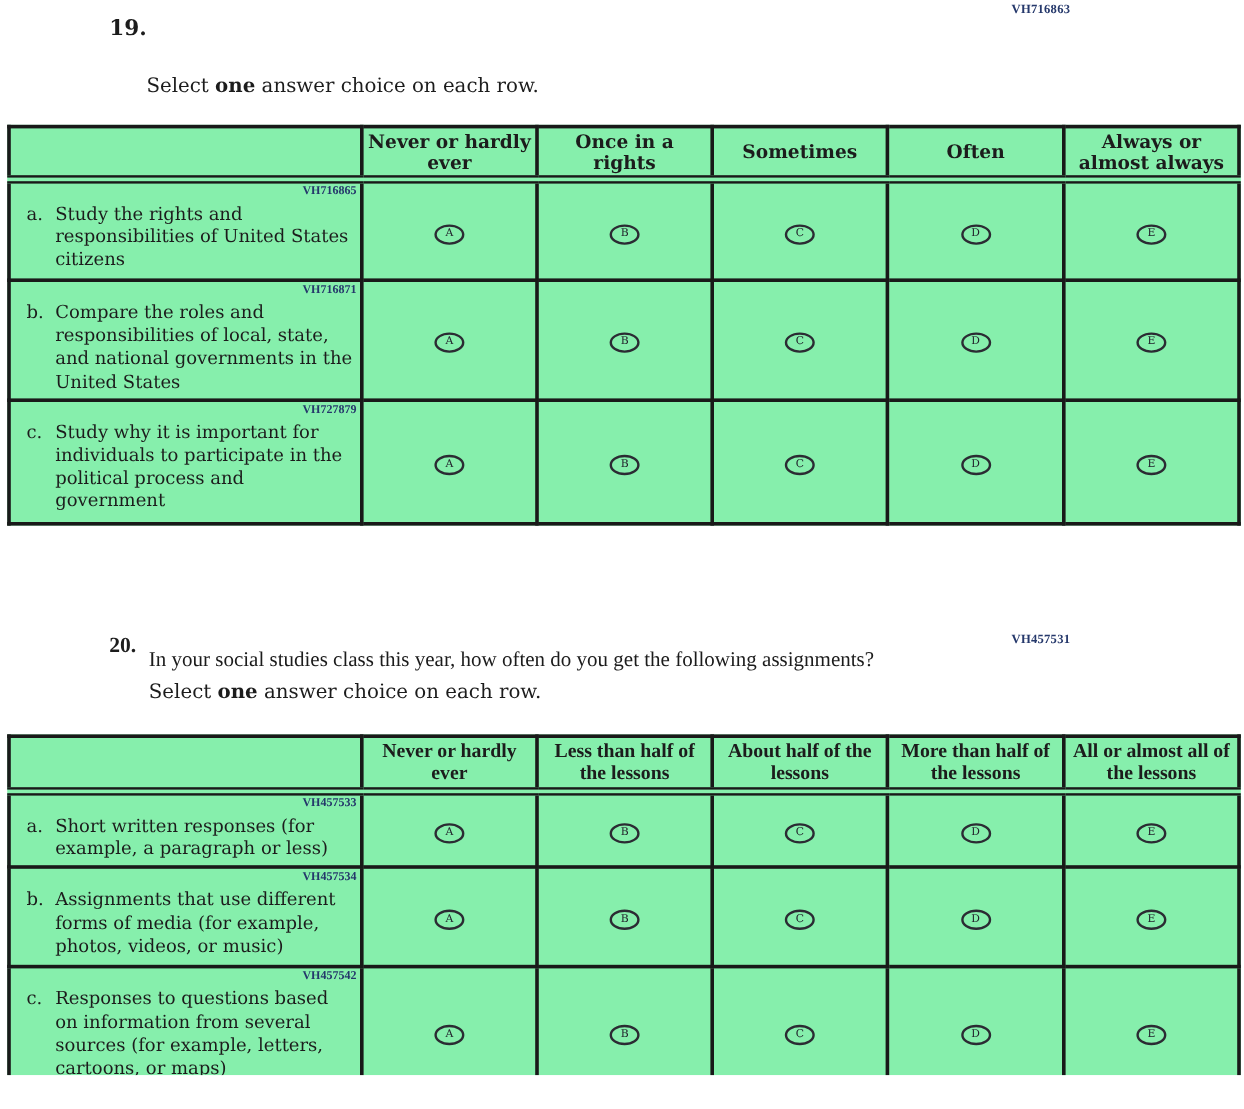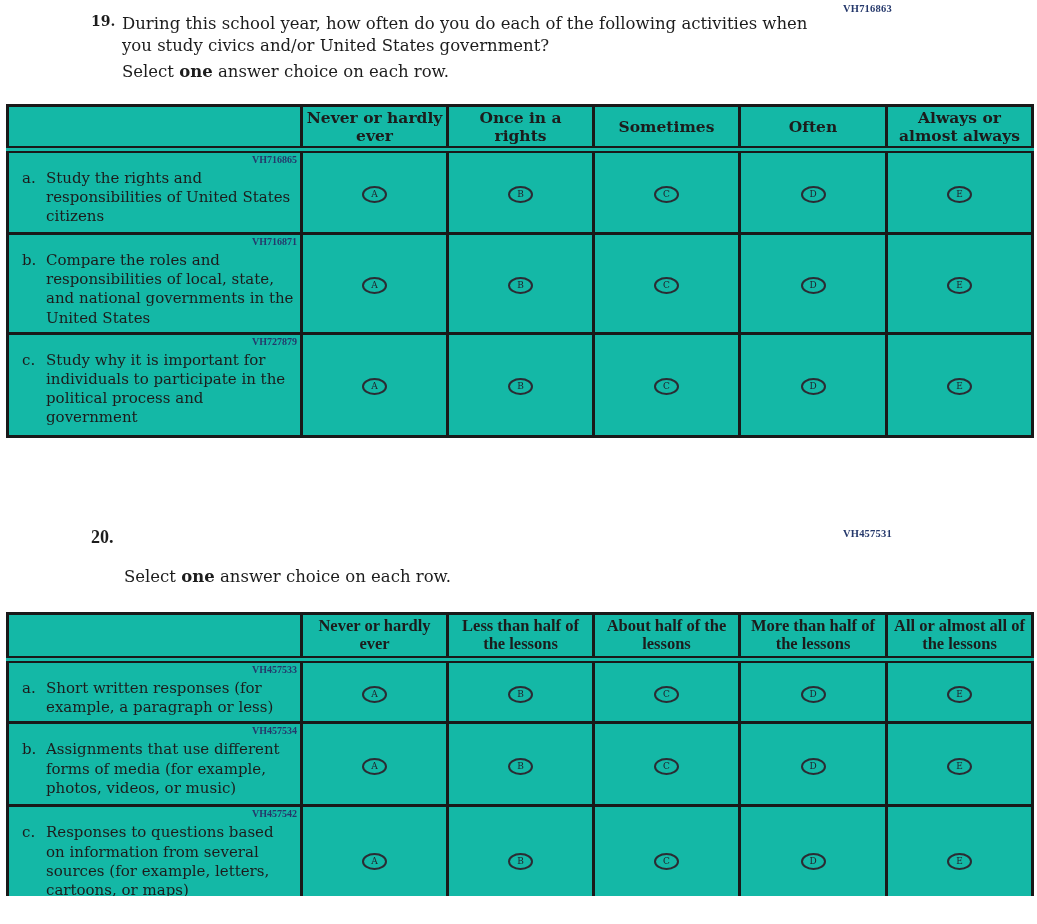--- a/index.html
+++ b/index.html
@@ -1,28 +1,28 @@
 <!DOCTYPE html>
 <html><head>
 <meta charset="utf-8">
 <style>
   html,body{margin:0;padding:0;background:#ffffff;}
   .page{position:relative;width:1037px;height:896px;overflow:hidden;background:#ffffff;
         font-family:"DejaVu Serif",serif;color:#1c1c1c;}
   
   .qcode{position:absolute;font-family:"Liberation Serif",serif;font-weight:bold;
          font-size:10.5px;color:#25386b;letter-spacing:.2px;}
-  .qnum{position:absolute;font-weight:bold;font-size:14px;}
+  .qnum{position:absolute;font-weight:bold;font-size:18px;}
   .qtext{position:absolute;font-size:16.5px;line-height:1.32;}
   .qtext.wide{width:706px;}
   .qtext.narrow{font-family:"Liberation Serif",serif;font-size:17.5px;width:740px;}
   .instr{position:absolute;font-size:16.5px;}
   .instr b{font-weight:bold;}
   
-  table.resp{position:absolute;left:6px;border-collapse:collapse;table-layout:fixed;background:#14b8a6;}
+  table.resp{position:absolute;left:6px;border-collapse:collapse;table-layout:fixed;background:#86efac;}
   table.resp td, table.resp th{border:3px solid #191919;padding:0;}
   table.resp thead th{border-bottom:7px double #191919;vertical-align:middle;text-align:center;
         font-weight:bold;line-height:1.12;padding:2px 3px;}
   .t19 thead th{font-family:"DejaVu Serif",serif;font-size:15.5px;}
   .t20 thead th{font-family:"Liberation Serif",serif;font-size:16.5px;}
   td.rowlabel{vertical-align:top;text-align:left;}
   .code{font-family:"Liberation Serif",serif;font-weight:bold;font-size:10px;color:#25386b;
         text-align:right;padding:1px 3px 0 16px;line-height:12px;}
   .rowtxt{display:flex;align-items:flex-start;padding:3px 6px 4px 13px;
           font-size:15px;line-height:1.28;}
@@ -35,21 +35,20 @@
   tr.hh1{height:44px;} tr.ra1{height:84px;} tr.rb1{height:98px;} tr.rc1{height:103px;}
   tr.hh2{height:44px;} tr.ra2{height:58px;} tr.rb2{height:83px;} tr.rc2{height:108px;margin-top:24px;}
 </style>
 </head>
 <body>
 
 <div class="page">
 
   <div class="qcode" style="left:843px;top:3px;">VH716863</div>
   <div class="qnum" style="left:91px;top:13px;">19.</div>
-  <div class="qtext wide" style="left:122px;top:13px;">During this school year, how often do you do each of the following activities when you study civics and/or United States government?</div>
   <div class="instr" style="left:122px;top:62px;">
     <span>Select </span><b>one</b><span> answer choice on each row.</span>
   </div>
 
   <table class="resp t19" style="top:104px;">
     <colgroup>
       <col style="width:294px">
         <col style="width:146px">
         <col style="width:146px">
       <col style="width:146px">
@@ -107,20 +106,21 @@
         <td class="opt"><span class="bubble">B</span></td>
         <td class="opt"><span class="bubble">C</span></td>
         <td class="opt"><span class="bubble">D</span></td>
         <td class="opt"><span class="bubble">E</span></td>
       </tr>
     </tbody>
   </table>
 
   <div class="qcode" style="left:843px;top:528px;text-align:right;">VH457531</div>
   <div class="qnum" style="left:91px;top:527px;font-family:'Liberation Serif',serif;font-size:18px;">20.</div>
+  <div class="qtext narrow" style="left:124px;top:538px;">In your social studies class this year, how often do you get the following assignments?</div>
   <div class="instr" style="left:124px;top:567px;">
     <span>Select </span><b>one</b><span> answer choice on each row.</span>
   </div>
 
   <table class="resp t20" style="top:612px;">
     <colgroup>
       <col style="width:294px">
         <col style="width:146px">
         <col style="width:146px">
       <col style="width:146px">

